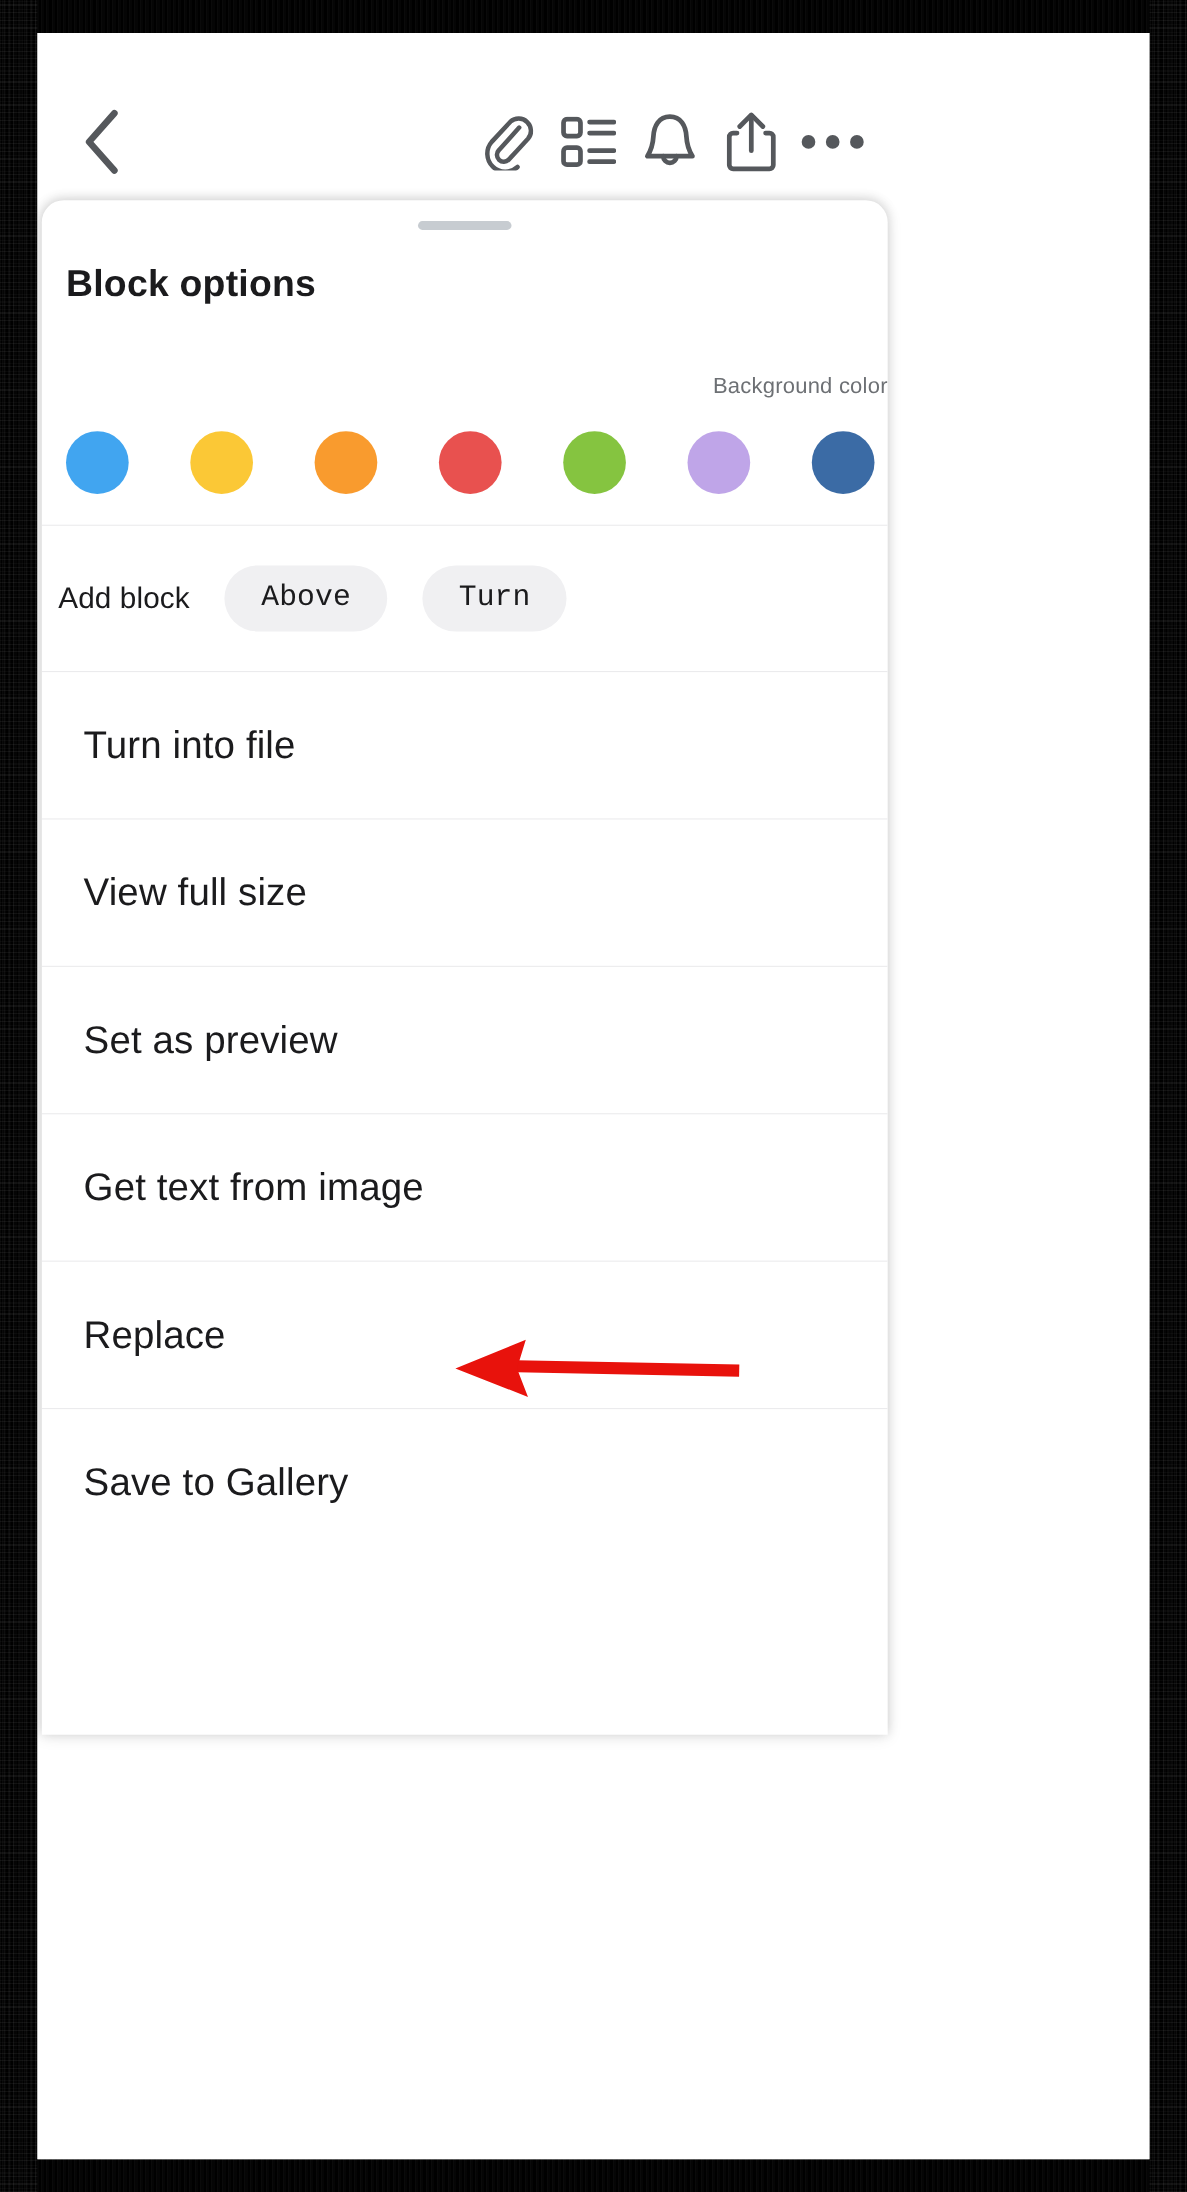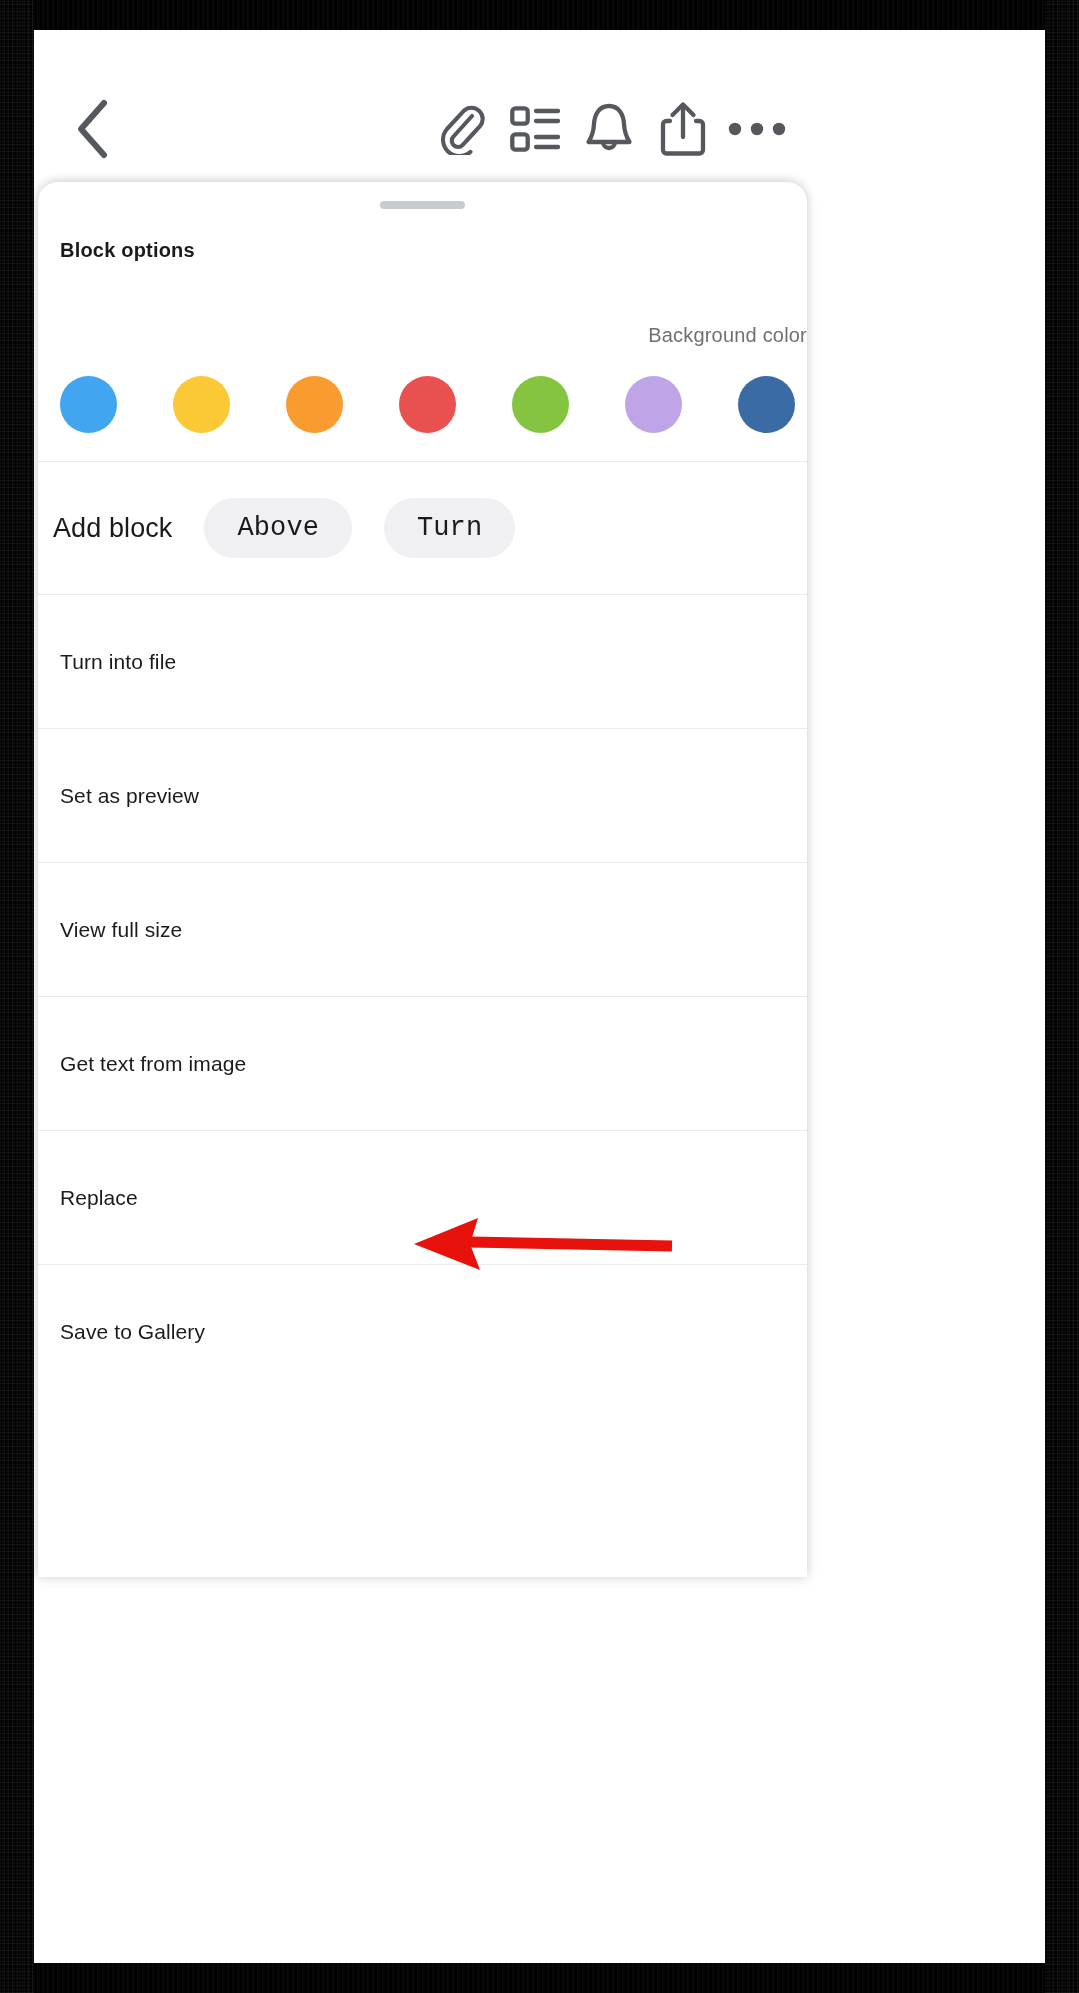--- a/index.html
+++ b/index.html
@@ -95,21 +95,21 @@
     overflow: hidden;
   }
   .grabber {
     width: 85px;
     height: 8px;
     border-radius: 4px;
     background: #c7ccd1;
     margin: 19px auto 0 auto;
   }
   .sheet-title {
-    font-size: 20px;
+    font-size: 34px;
     font-weight: bold;
     color: #1b1b1d;
     letter-spacing: .2px;
     padding: 30px 0 0 22px;
   }
 
   
   .bg-section {
     padding: 62px 0 0 22px;
     border-bottom: 1px solid #ebebed;
@@ -158,22 +158,22 @@
     border: none;
     font-family: Liberation Mono, monospace;
     letter-spacing: .1px;
   }
 
   
   .menu-item {
     height: 134px;
     display: flex;
     align-items: center;
-    padding-left: 22px;
-    font-size: 21px;
+    padding-left: 38px;
+    font-size: 35px;
     color: #1b1b1d;
     border-bottom: 1px solid #ebebed;
     letter-spacing: .1px;
   }
   .menu-item.last { border-bottom: none; }
 
   
   .arrow {
     position: absolute;
     left: 374px;
@@ -279,24 +279,24 @@
       <div class="addblock-row">
         <div class="addblock-label">Add block</div>
         <button class="pill">Above</button>
         <button class="pill">Turn</button>
       </div>
 
       <div class="menu-item">
         <span>Turn into file</span>
       </div>
       <div class="menu-item">
+        <span>View full size</span>
+      </div>
+      <div class="menu-item">
         <span>Set as preview</span>
-      </div>
-      <div class="menu-item">
-        <span>View full size</span>
       </div>
       <div class="menu-item">
         <span>Get text from image</span>
       </div>
       <div class="menu-item">
         <span>Replace</span>
       </div>
       <div class="menu-item last">
         <span>Save to Gallery</span>
       </div>

